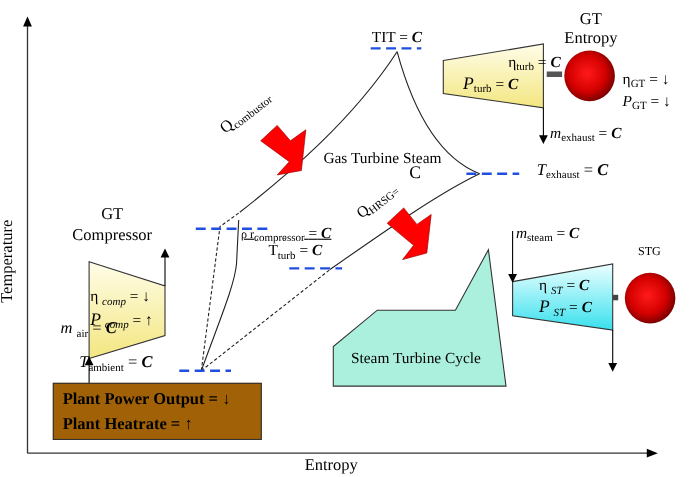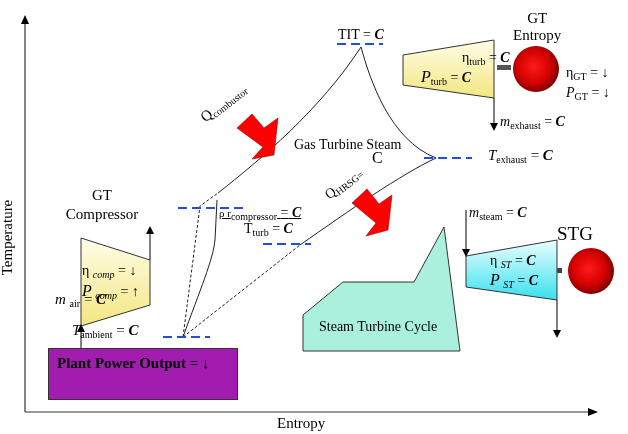--- a/index.html
+++ b/index.html
@@ -5,21 +5,21 @@
   html, body { margin: 0; padding: 0; background: #ffffff; }
   body { width: 628px; height: 434px; position: relative; overflow: hidden;
          font-family: "Liberation Serif", "DejaVu Serif", serif; color: #000; }
   svg { position: absolute; left: 0; top: 0; }
   .lbl { position: absolute; white-space: nowrap; font-size: 14px; line-height: 1; }
   .it { font-style: italic; }
   .b { font-weight: bold; font-style: italic; }
   sub { font-size: 10px; font-style: normal; vertical-align: -3px; line-height: 0; }
   .sub-it { font-size: 10px; font-style: italic; vertical-align: -3px; line-height: 0; }
   .summary-box { position: absolute; left: 48px; top: 348px; width: 190px; height: 52px;
-                 border: 1px solid #333; background: #a21caf; box-sizing: border-box; }
+                 border: 1px solid #333; background: #a16207; box-sizing: border-box; }
   .summary-line { position: absolute; left: 8px; font-weight: bold; font-size: 15px; white-space: nowrap; }
 </style>
 </head>
 <body>
 
 <svg width="628" height="434" viewBox="0 0 628 434">
   <defs>
     <linearGradient id="compGrad" x1="0" y1="0" x2="0" y2="1">
       <stop offset="0" stop-color="#fffde8"></stop>
       <stop offset="1" stop-color="#f3e680"></stop>
@@ -214,21 +214,21 @@
   <span>=</span>
   <span class="b">C</span>
 </div>
 
 <div class="lbl" style="left:469px; top:206px;">
   <span class="it">m</span><sub>steam</sub>
   <span>=</span>
   <span class="b">C</span>
 </div>
 
-<div class="lbl" style="left:557px; top:224px; font-size:19px;">
+<div class="lbl" style="left:580px; top:224px; font-size:11px;">
   <span>STG</span>
 </div>
 <div class="lbl" style="left:490px; top:254px;">
   <span>η</span>
   <span class="sub-it">ST</span>
   <span>=</span>
   <span class="b">C</span>
 </div>
 <div class="lbl" style="left:490px; top:272px;">
   <span class="it" style="font-size:16px;">P</span>
@@ -236,13 +236,18 @@
   <span>=</span>
   <span class="b">C</span>
 </div>
 
 <div class="summary-box">
   <div class="summary-line" style="top:6px;">
     <span>Plant Power Output</span>
     <span>=</span>
     <span>↓</span>
   </div>
+  <div class="summary-line" style="top:29px;">
+    <span>Plant Heatrate</span>
+    <span>=</span>
+    <span>↑</span>
+  </div>
 </div>
 
 </body></html>

